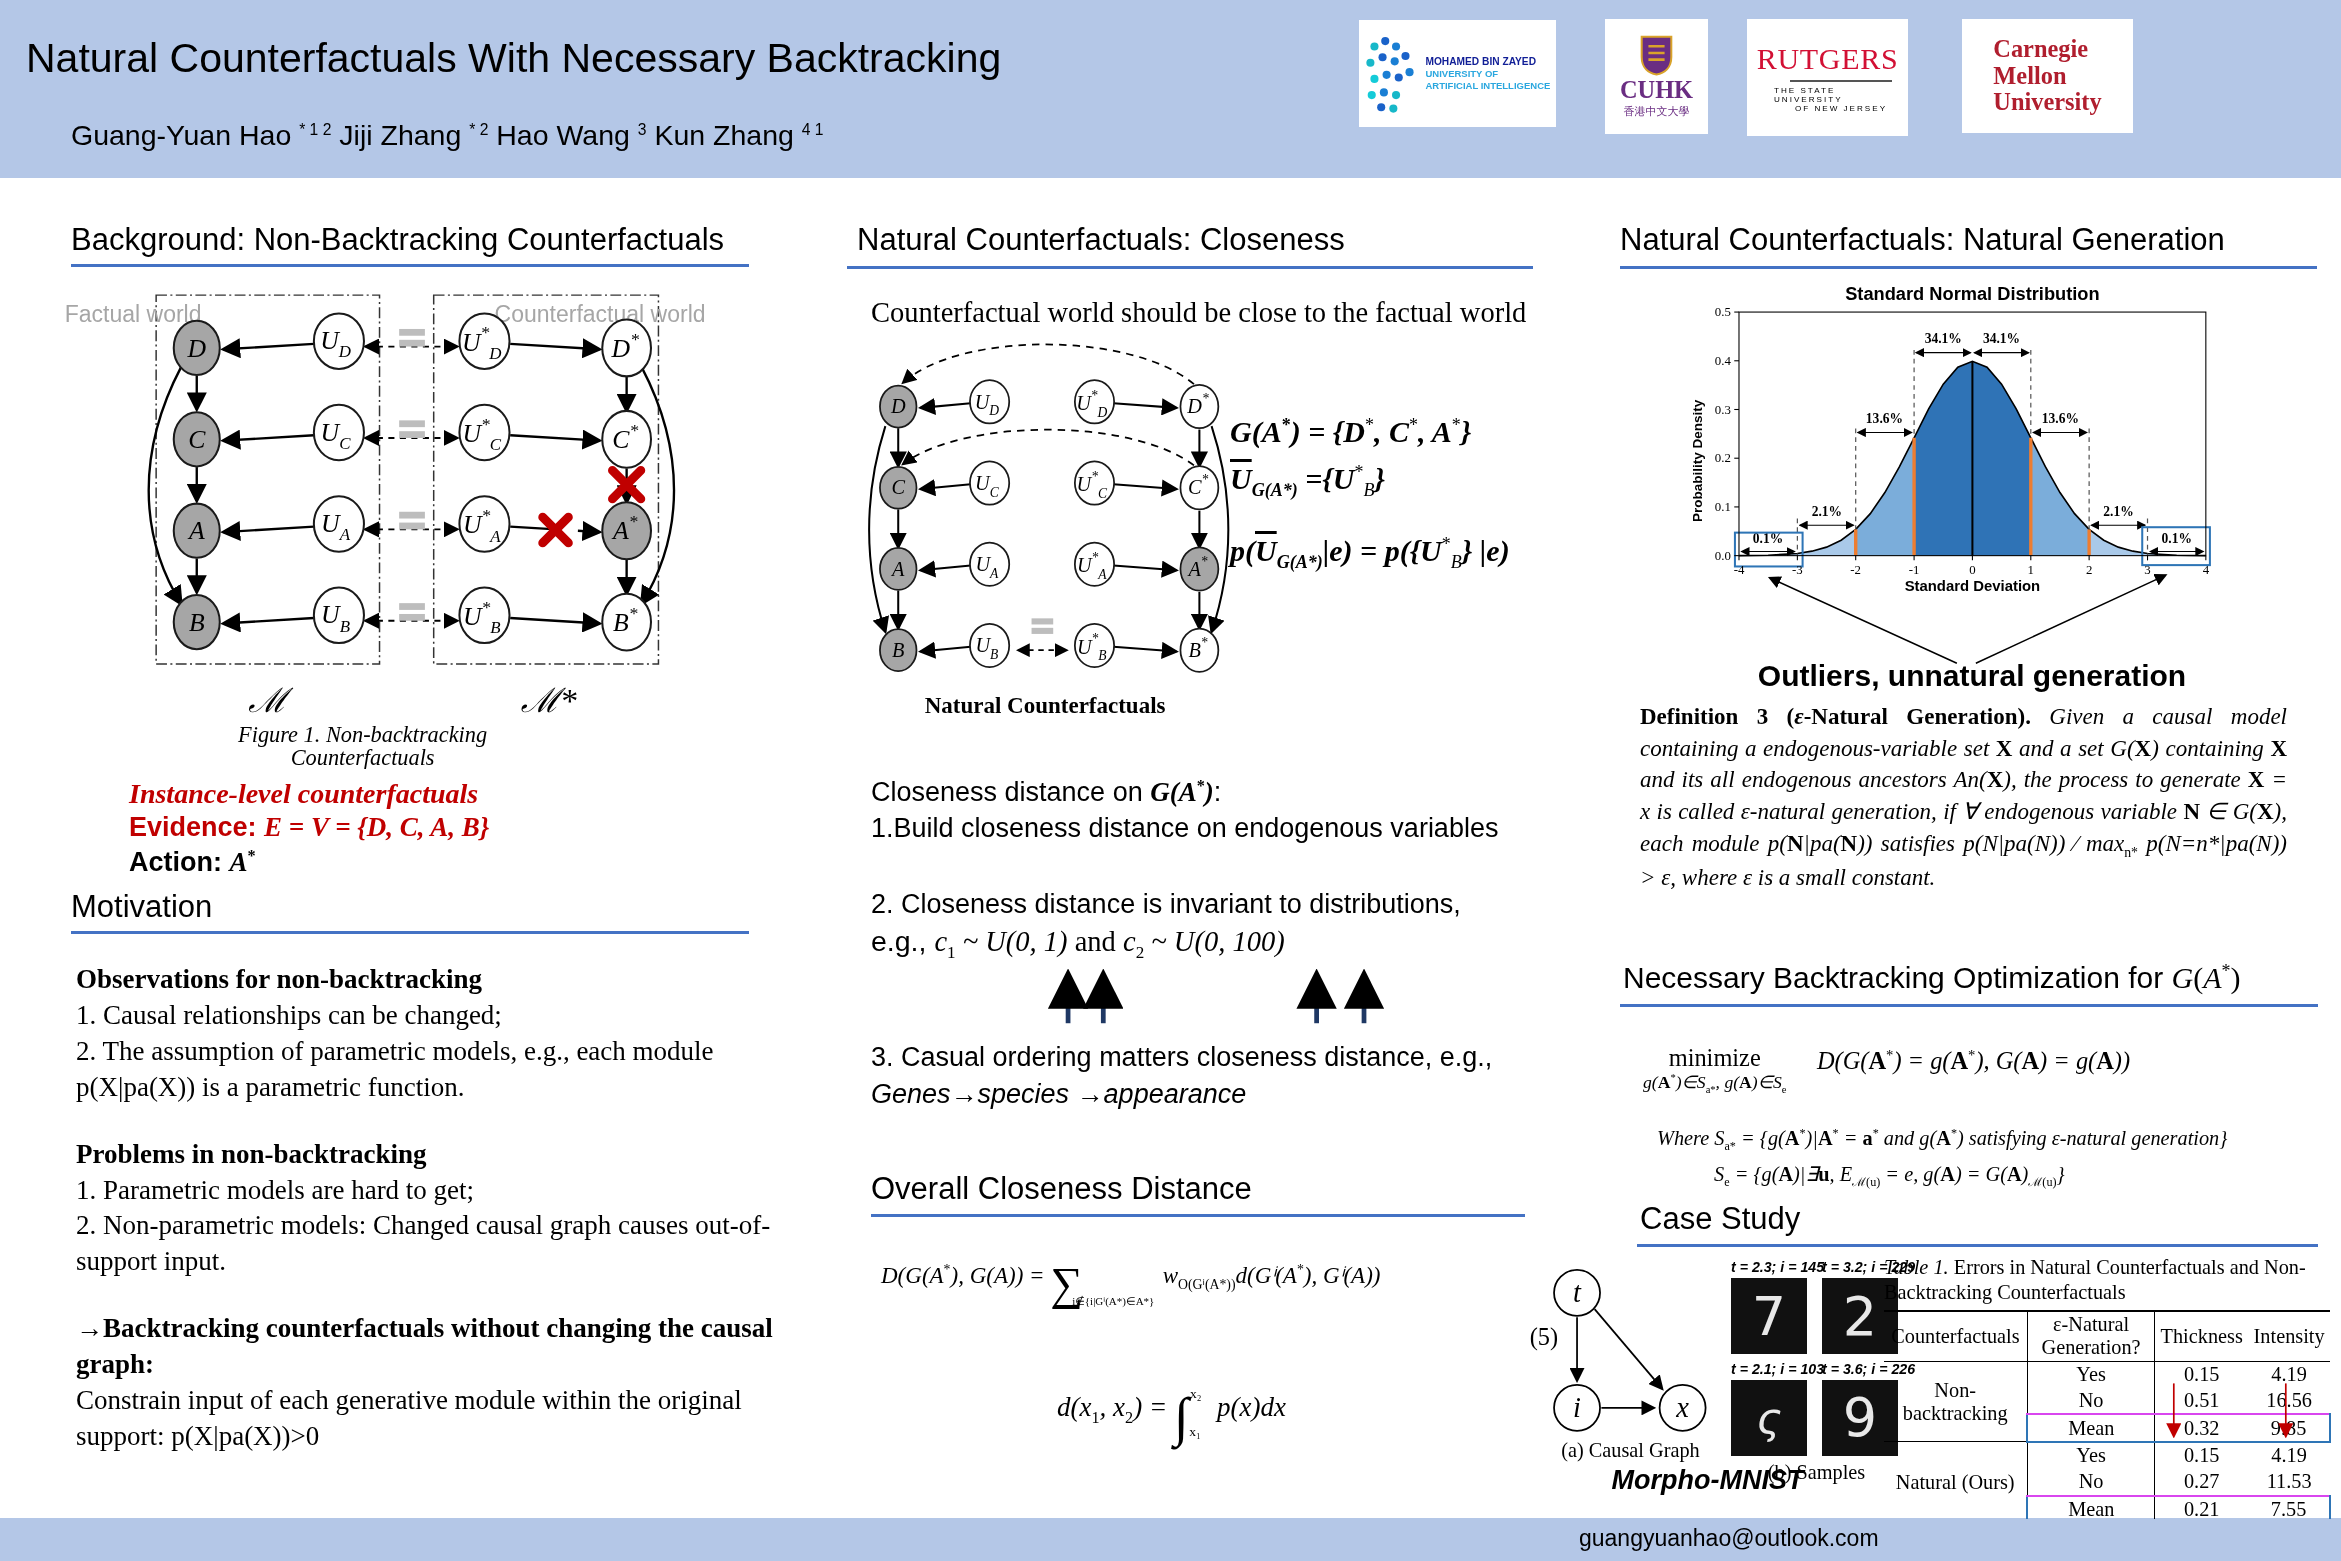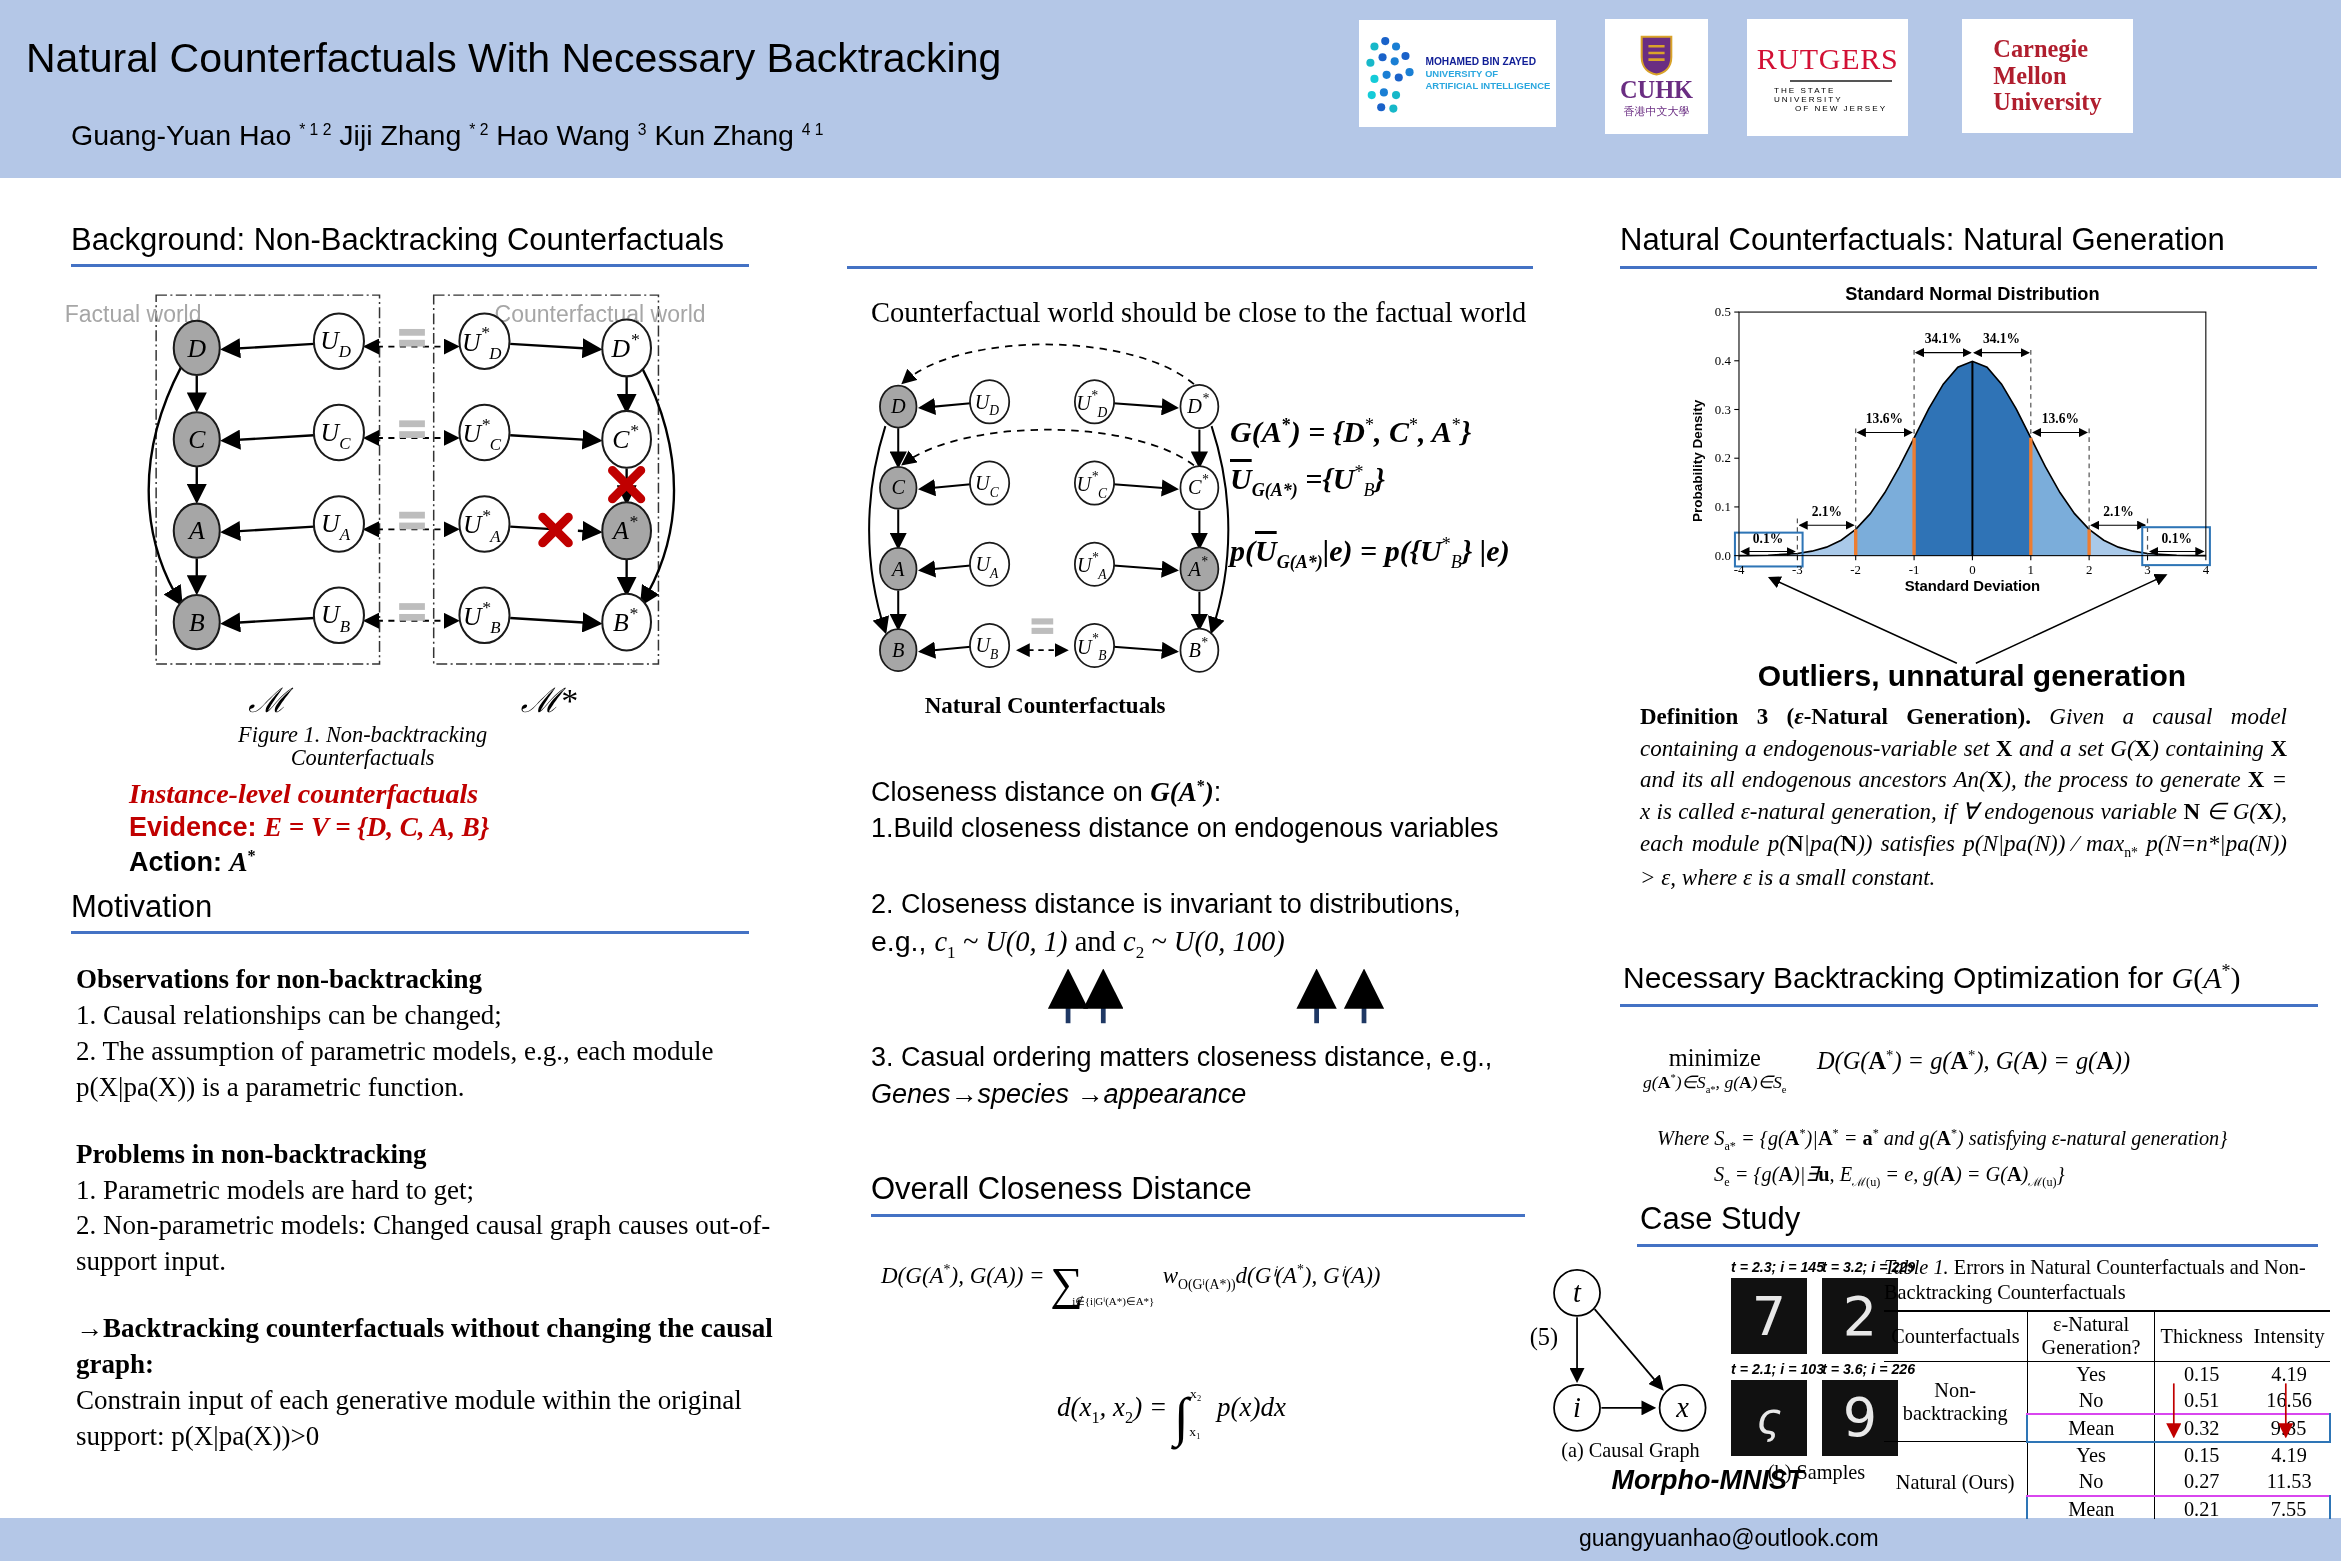--- a/index.html
+++ b/index.html
@@ -241,20 +241,21 @@
     <p>2. The assumption of parametric models, e.g., each module p(X|pa(X)) is a parametric function.</p>
     <div class="gap"></div>
     <p class="bold">Problems in non-backtracking</p>
     <p>1. Parametric models are hard to get;</p>
     <p>2. Non-parametric models: Changed causal graph causes out-of-support input.</p>
     <div class="gap"></div>
     <p class="bold">→Backtracking counterfactuals without changing the causal graph:</p>
     <p>Constrain input of each generative module within the original support: p(X|pa(X))&gt;0</p>
   </div>
 
+  <div class="abs h2" style="left:857px;top:222px;">Natural Counterfactuals: Closeness</div>
   <div class="abs rule" style="left:847px;top:266px;width:686px;"></div>
   <div class="abs serif" style="left:871px;top:297px;font-size:28.5px;">Counterfactual world should be close to the factual world</div>
 
   <svg class="abs" style="left:861px;top:342px;" width="379" height="393" viewBox="0 0 560 580">
 
     <path d="M 492,62 C 400,-16 145,-16 62,60" fill="none" stroke="#000" stroke-width="2.6" stroke-dasharray="11 9" marker-end="url(#ah)"></path>
     <path d="M 492,182 C 400,112 152,112 62,180" fill="none" stroke="#000" stroke-width="2.6" stroke-dasharray="11 9" marker-end="url(#ah)"></path>
 
     <g stroke="#000" stroke-width="3">
       <line x1="55" y1="127" x2="55" y2="181"></line>

